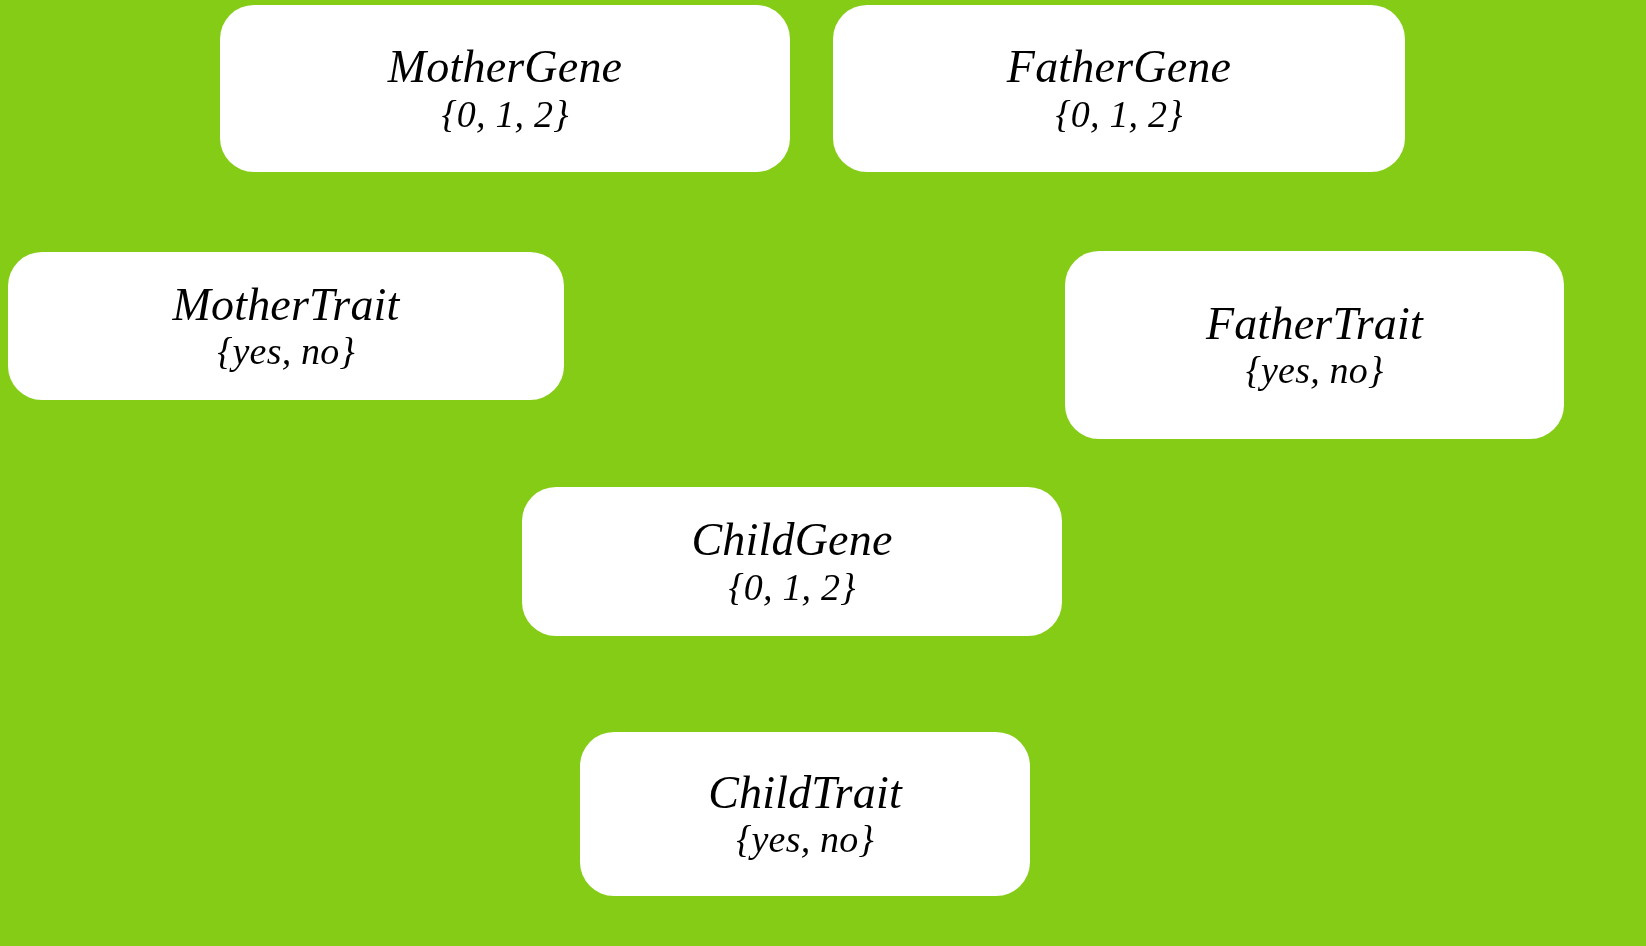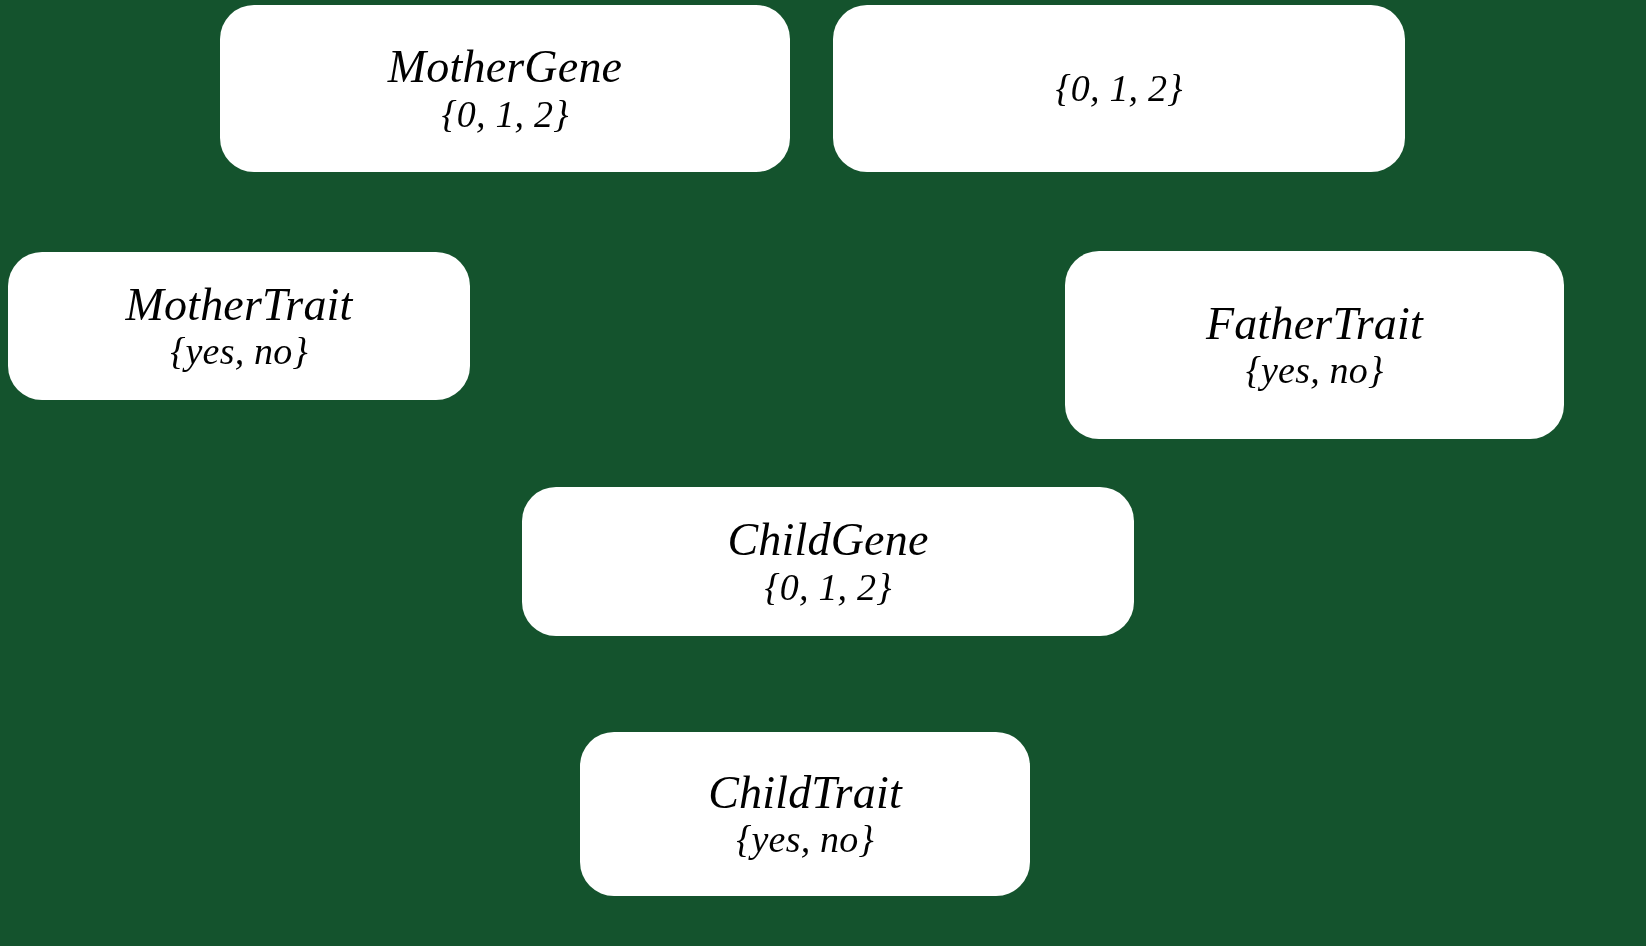--- a/index.html
+++ b/index.html
@@ -4,21 +4,21 @@
 <style>
   html, body {
     margin: 0;
     padding: 0;
     background: #000000;
   }
   #canvas {
     position: relative;
     width: 1646px;
     height: 946px;
-    background: #14532d;
+    background: #84cc16;
     overflow: hidden;
     font-family: "Liberation Serif", "DejaVu Serif", serif;
   }
   .node {
     position: absolute;
     background: #ffffff;
     border-radius: 34px;
     display: flex;
     flex-direction: column;
     align-items: center;
@@ -37,36 +37,37 @@
     font-style: italic;
     font-size: 38px;
     line-height: 1.12;
     white-space: nowrap;
     letter-spacing: 0.2px;
   }
 
   
   #node-mother-gene  { left: 220px; top: 5px;   width: 570px; height: 167px; }
   #node-father-gene  { left: 833px; top: 5px;   width: 572px; height: 167px; }
-  #node-mother-trait { left: 8px;   top: 252px; width: 462px; height: 148px; }
+  #node-mother-trait { left: 8px;   top: 252px; width: 556px; height: 148px; }
   #node-father-trait { left: 1065px;top: 251px; width: 499px; height: 188px; }
-  #node-child-gene   { left: 522px; top: 487px; width: 612px; height: 149px; }
+  #node-child-gene   { left: 522px; top: 487px; width: 540px; height: 149px; }
   #node-child-trait  { left: 580px; top: 732px; width: 450px; height: 164px; }
 </style>
 </head>
 <body>
 
 <div id="canvas">
 
   <div class="node" id="node-mother-gene">
     <div class="node-label">MotherGene</div>
     <div class="node-domain">{0, 1, 2}</div>
   </div>
 
   <div class="node" id="node-father-gene">
+    <div class="node-label">FatherGene</div>
     <div class="node-domain">{0, 1, 2}</div>
   </div>
 
   <div class="node" id="node-mother-trait">
     <div class="node-label">MotherTrait</div>
     <div class="node-domain">{yes, no}</div>
   </div>
 
   <div class="node" id="node-father-trait">
     <div class="node-label">FatherTrait</div>

